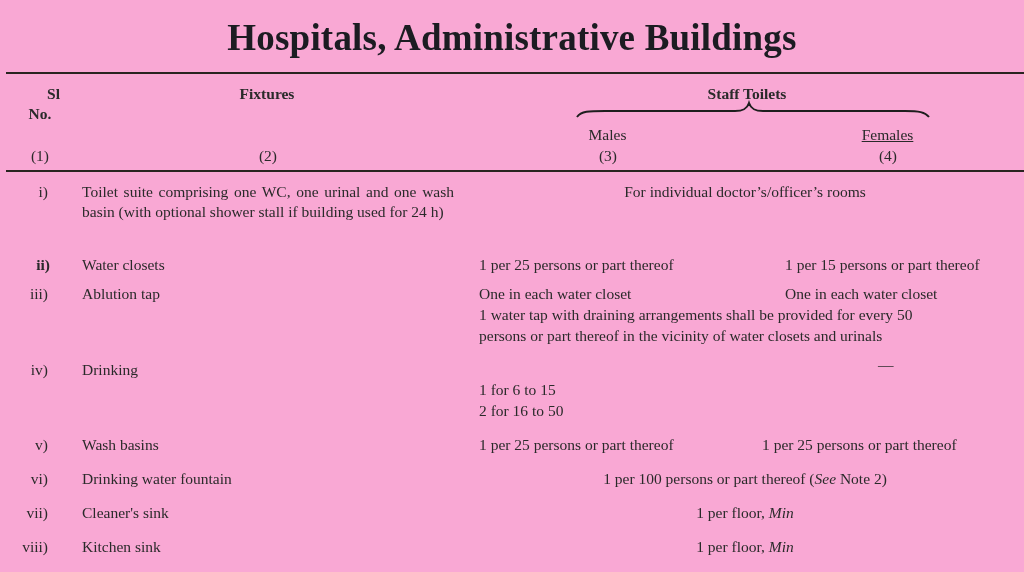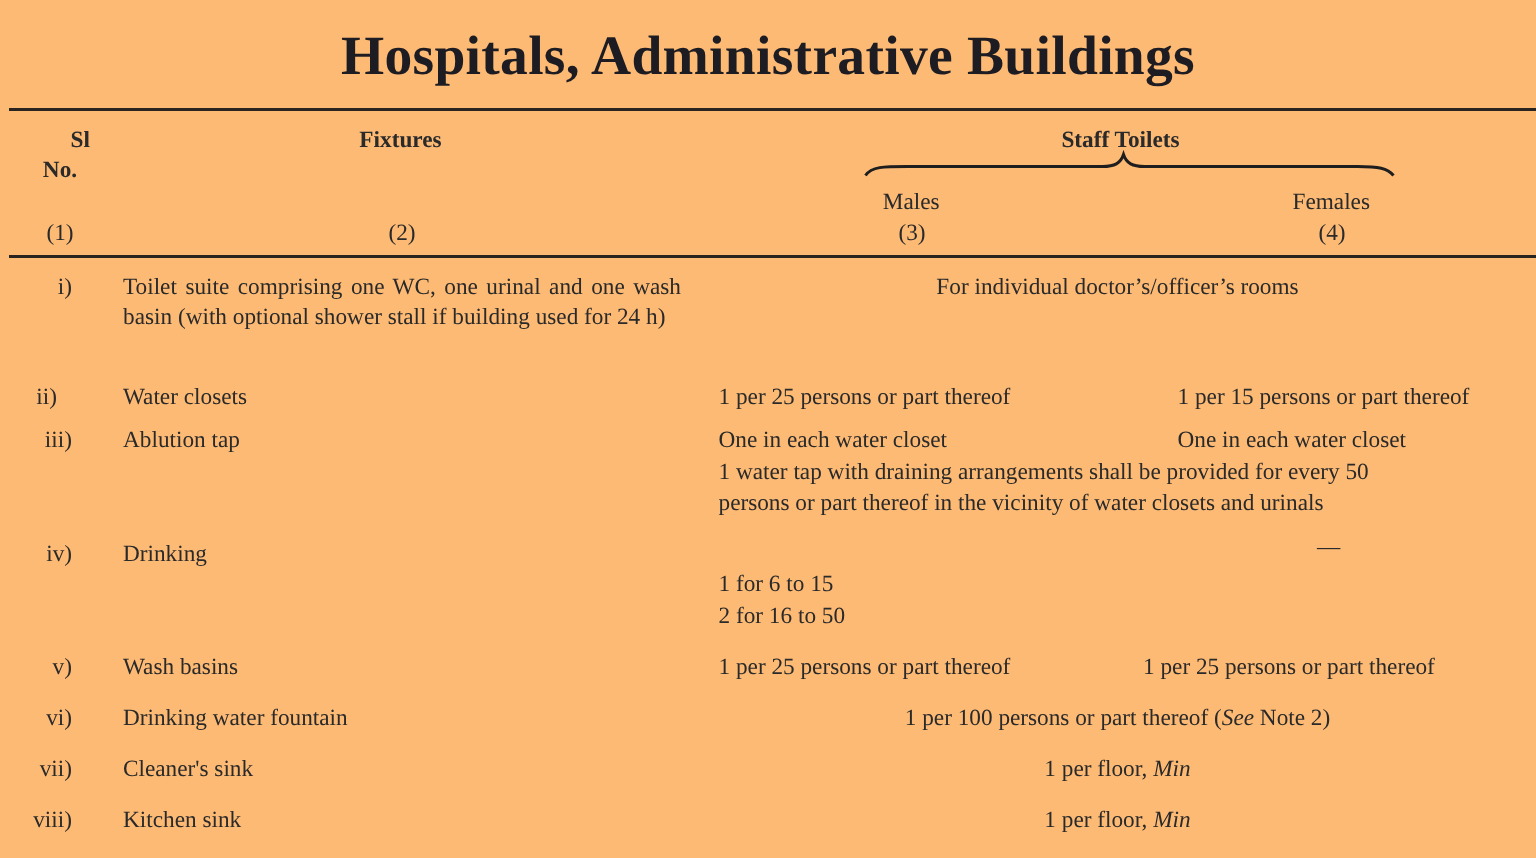--- a/index.html
+++ b/index.html
@@ -3,21 +3,21 @@
 <meta charset="utf-8">
 <style>
   html, body { margin: 0; padding: 0; }
   body {
     width: 1024px; height: 572px; overflow: hidden;
     background: #fdf0e2;
     font-family: "Liberation Serif", "DejaVu Serif", serif;
     color: #2a2a2a;
     position: relative;
   }
-  .page { position: absolute; left: 0; top: 0; width: 1024px; height: 572px; background: #fdba74; }
+  .page { position: absolute; left: 0; top: 0; width: 1024px; height: 572px; background: #f9a8d4; }
   .title {
     position: absolute; left: 0; width: 1024px; top: 16px;
     text-align: center; font-weight: bold; font-size: 37px; color: #1c1c22;
     letter-spacing: 0.2px;
   }
   .rule { position: absolute; left: 6px; right: 0; height: 2px; background: #2a2420; }
   .t { position: absolute; font-size: 15.5px; white-space: nowrap; line-height: 20px; }
   .b { font-weight: bold; }
   .c { text-align: center; }
   .r { text-align: right; }
@@ -37,34 +37,34 @@
   <div class="t b c" style="left:20px;width:40px;top:84px;text-align:right;">Sl</div>
   <div class="t b c" style="left:20px;width:40px;top:104px;">No.</div>
   <div class="t b c" style="left:200px;width:134px;top:84px;">Fixtures</div>
   <div class="t b c" style="left:680px;width:134px;top:84px;">Staff Toilets</div>
 
   <svg class="brace" width="360" height="22" viewBox="0 0 360 22">
     <path d="M2,17 C6,11 14,11 30,11 L160,11 C168,11 172,9 174,3 C176,9 180,11 188,11 L330,11 C344,11 350,12 354,17" fill="none" stroke="#1e1e1e" stroke-width="2"></path>
   </svg>
 
   <div class="t c" style="left:560px;width:95px;top:125px;">Males</div>
-  <div class="t c" style="left:840px;width:95px;top:125px;">Females</div>
+  <div class="t c" style="left:840px;width:95px;top:125px;text-decoration:underline;">Females</div>
 
   <div class="t c" style="left:20px;width:40px;top:146px;">(1)</div>
   <div class="t c" style="left:240px;width:56px;top:146px;">(2)</div>
   <div class="t c" style="left:580px;width:56px;top:146px;">(3)</div>
   <div class="t c" style="left:860px;width:56px;top:146px;">(4)</div>
 
   <div class="rule" style="top:170px;"></div>
 
   <div class="t r" style="left:10px;width:38px;top:182px;">i)</div>
   <div class="t just" style="left:82px;width:372px;top:182px;">Toilet suite comprising one WC, one urinal and one wash basin (with optional shower stall if building used for 24 h)</div>
   <div class="t c" style="left:480px;width:530px;top:182px;">For individual doctor’s/officer’s rooms</div>
 
-  <div class="t r" style="left:0;width:38px;top:255px;">ii)</div>
+  <div class="t r" style="left:12px;width:38px;top:255px;font-weight:bold;">ii)</div>
   <div class="t" style="left:82px;top:255px;text-align:right;">Water closets</div>
   <div class="t" style="left:479px;top:255px;">1 per 25 persons or part thereof</div>
   <div class="t" style="left:785px;top:255px;">1 per 15 persons or part thereof</div>
 
   <div class="t r" style="left:10px;width:38px;top:284px;">iii)</div>
   <div class="t" style="left:82px;top:284px;">Ablution tap</div>
   <div class="t" style="left:479px;top:284px;">One in each water closet</div>
   <div class="t" style="left:785px;top:284px;">One in each water closet</div>
   <div class="t" style="left:479px;top:305px;">1 water tap with draining arrangements shall be provided for every 50</div>
   <div class="t" style="left:479px;top:326px;">persons or part thereof in the vicinity of water closets and urinals</div>

